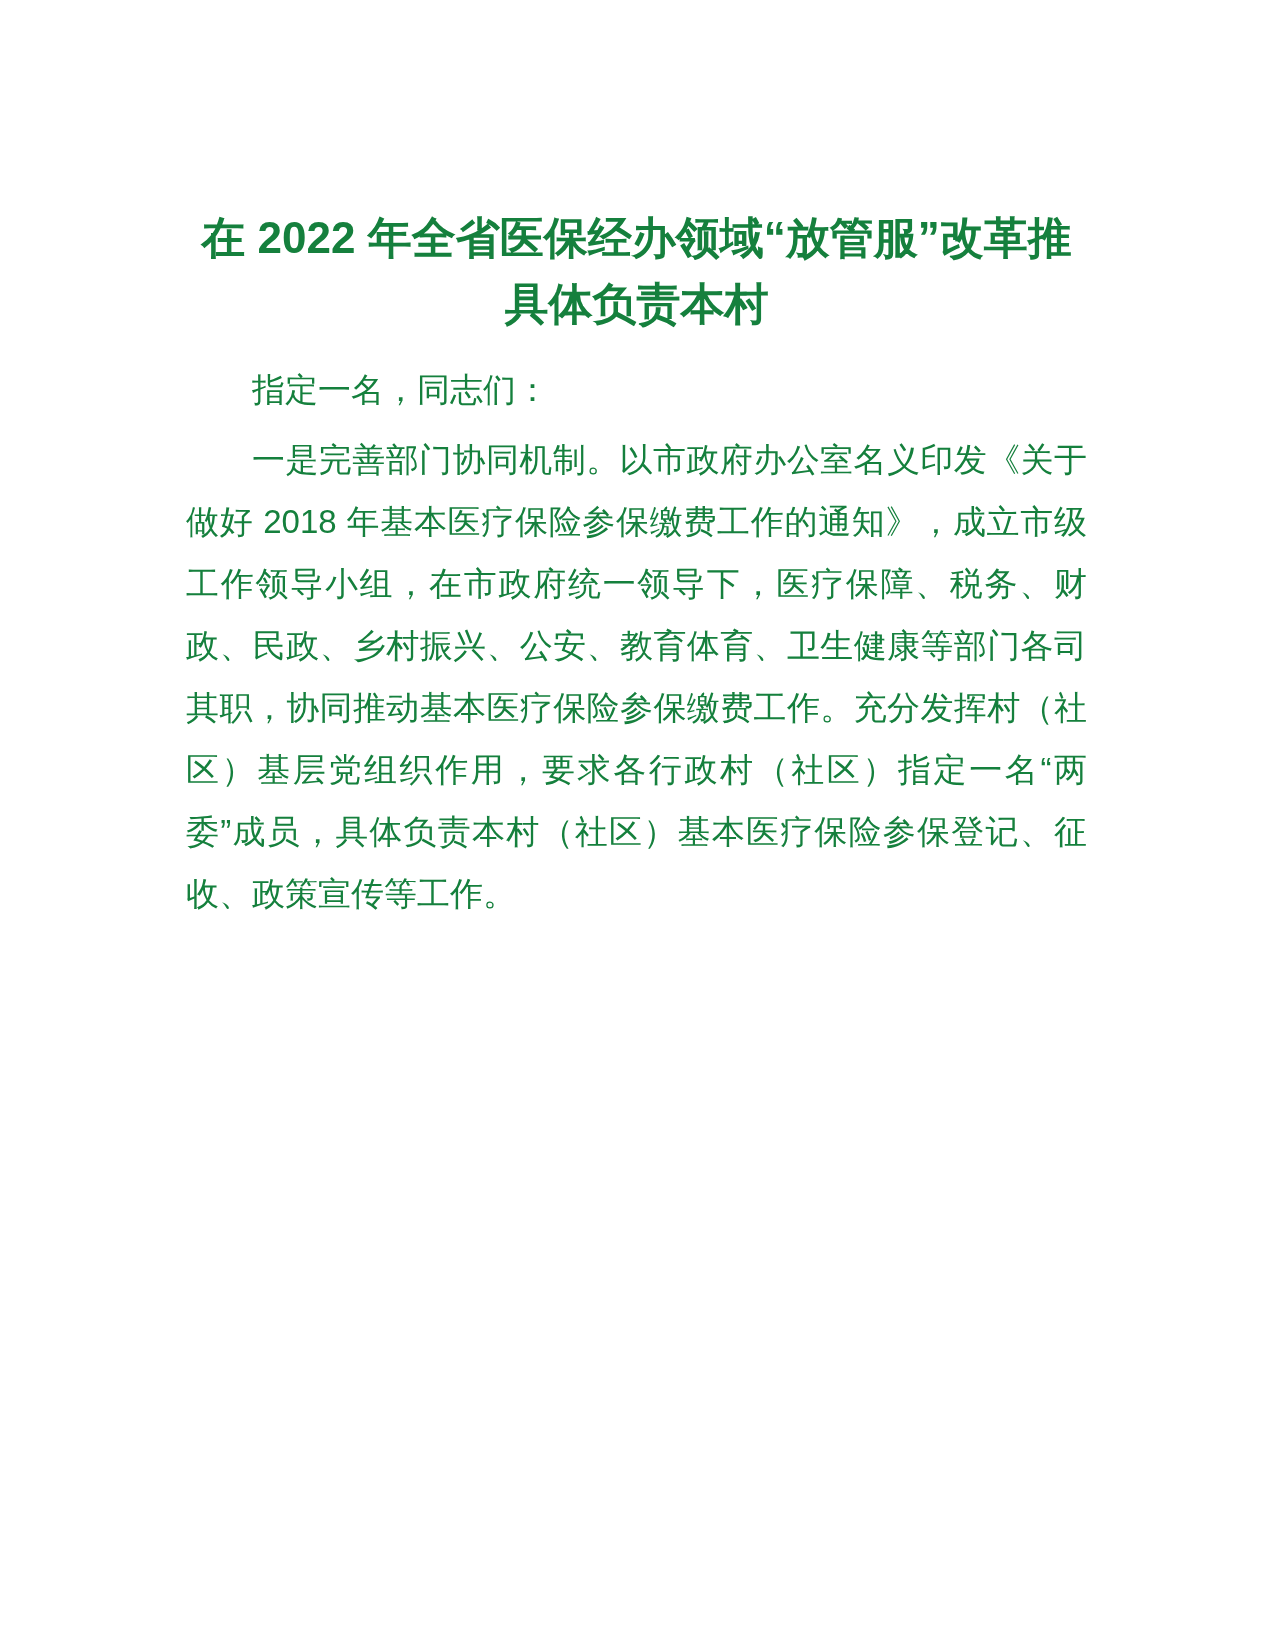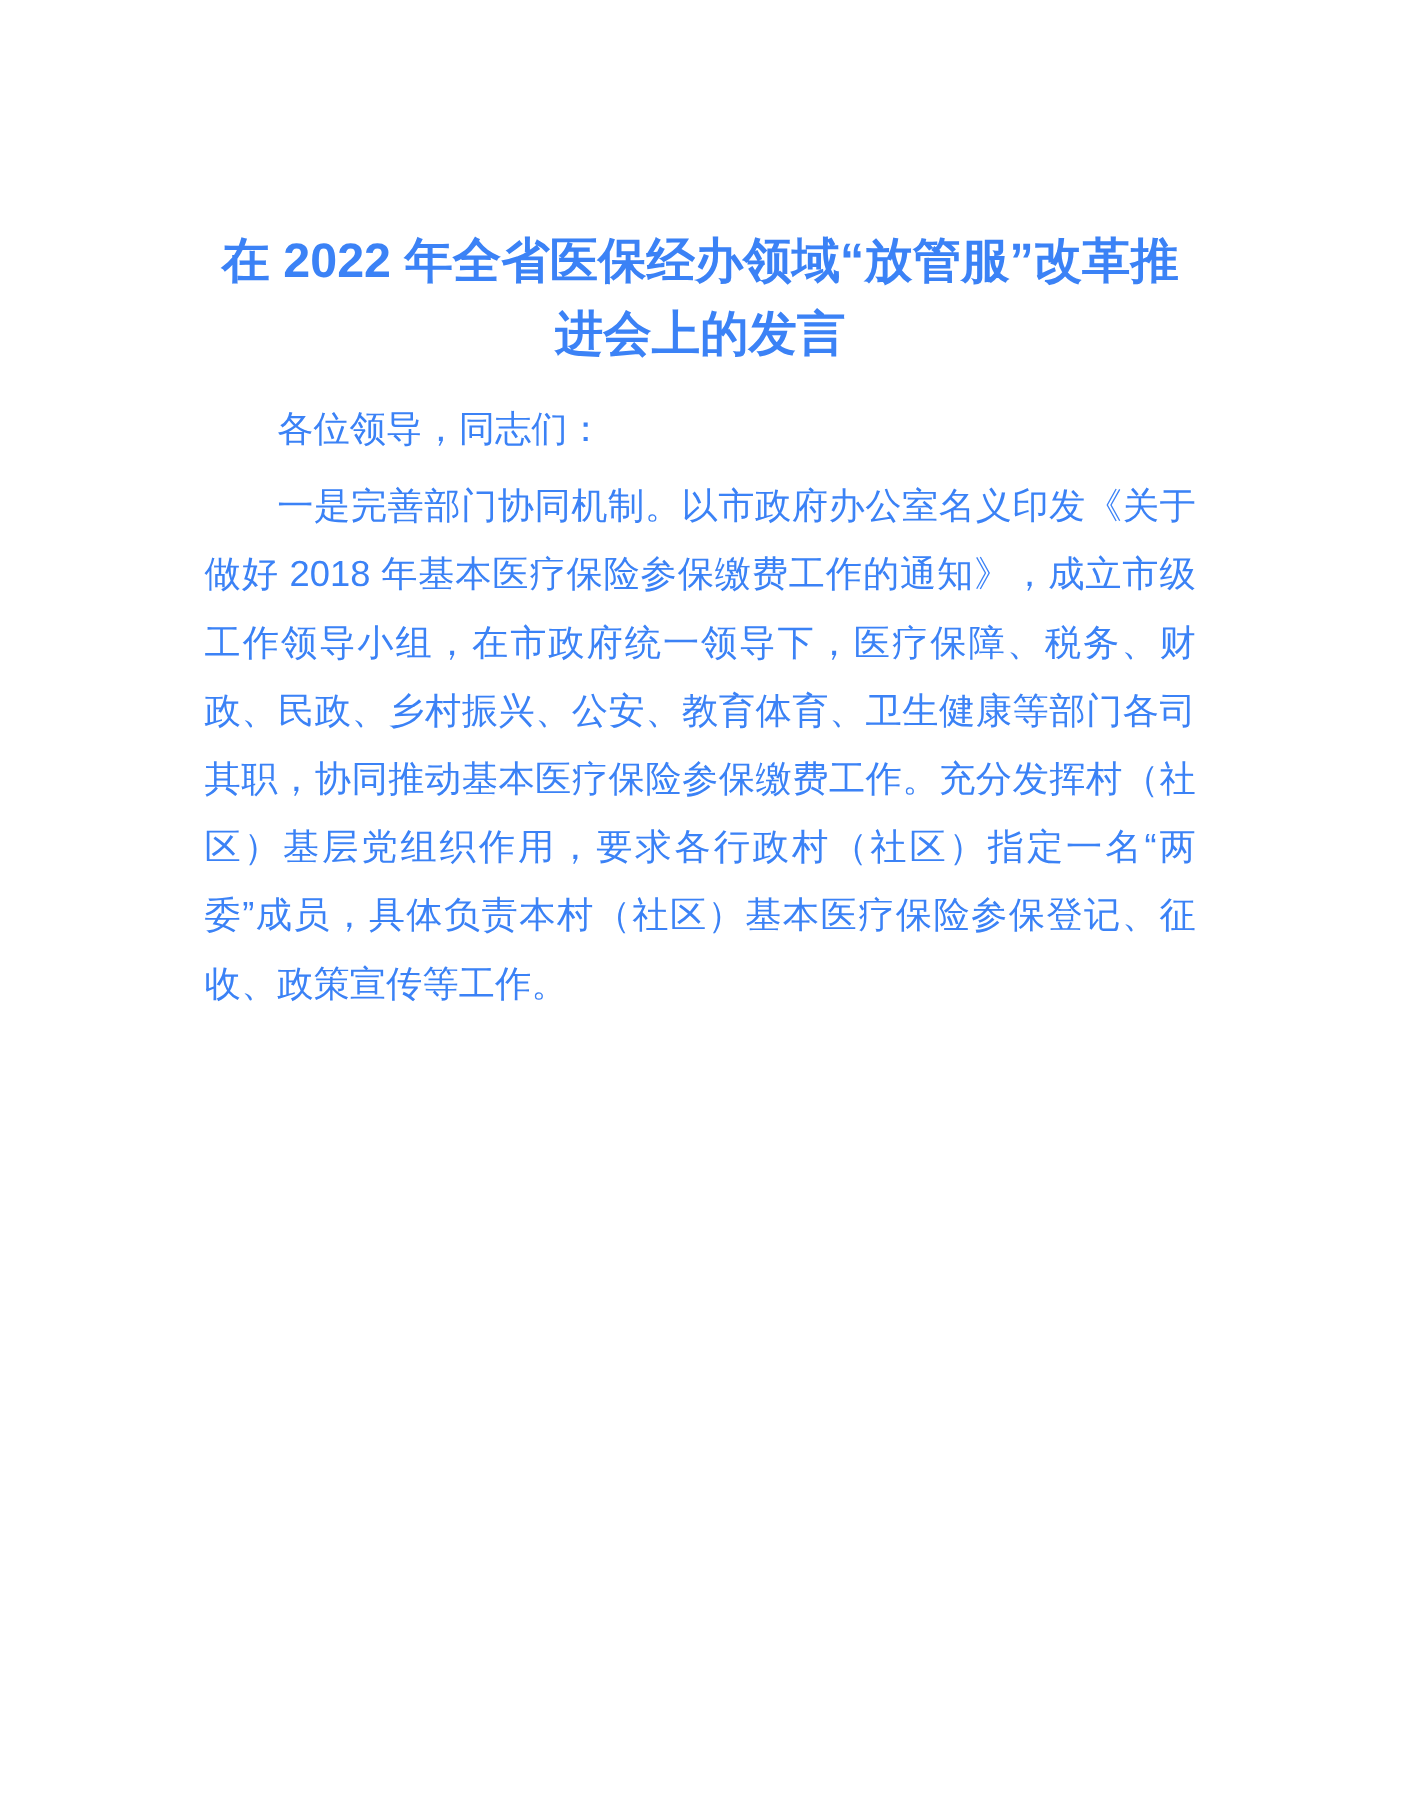--- a/index.html
+++ b/index.html
@@ -6,21 +6,21 @@
     margin: 0;
     padding: 0;
     background: #ffffff;
   }
   .page {
     position: relative;
     width: 1275px;
     height: 1650px;
     margin: 0 auto;
     background: #ffffff;
-    color: #3b82f6;
+    color: #15803d;
     box-sizing: border-box;
     padding: 205px 188px 0 186px;
     font-family: "Liberation Sans", "DejaVu Sans", sans-serif;
     overflow: hidden;
   }
   .doc-title {
     font-size: 44px;
     font-weight: 700;
     text-align: center;
     line-height: 66px;
@@ -39,23 +39,23 @@
     word-break: break-all;
   }
 </style>
 </head>
 <body>
 
 <div class="page">
 
   <h1 class="doc-title">
     <span class="title-line">在 2022 年全省医保经办领域“放管服”改革推</span>
-    <span class="title-line">进会上的发言</span>
+    <span class="title-line">具体负责本村</span>
   </h1>
 
-  <p class="para">各位领导，同志们：</p>
+  <p class="para">指定一名，同志们：</p>
 
 
 
 
   <p class="para">一是完善部门协同机制。以市政府办公室名义印发《关于做好 2018 年基本医疗保险参保缴费工作的通知》，成立市级工作领导小组，在市政府统一领导下，医疗保障、税务、财政、民政、乡村振兴、公安、教育体育、卫生健康等部门各司其职，协同推动基本医疗保险参保缴费工作。充分发挥村（社区）基层党组织作用，要求各行政村（社区）指定一名“两委”成员，具体负责本村（社区）基本医疗保险参保登记、征收、政策宣传等工作。</p>
 
 </div>
 
 </body></html>

